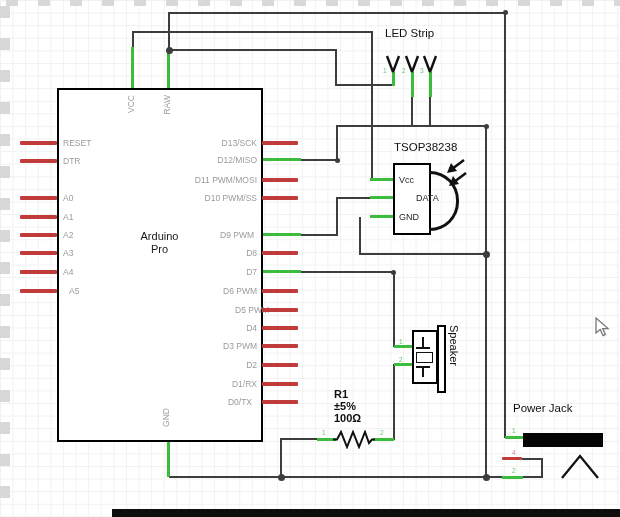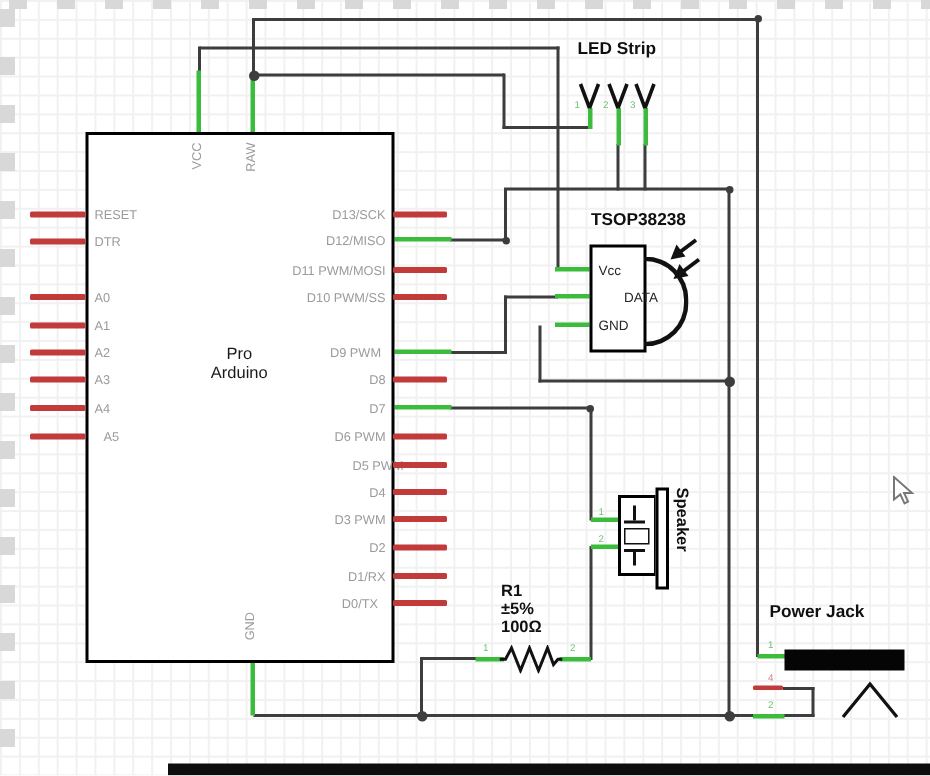--- a/index.html
+++ b/index.html
@@ -16,21 +16,21 @@
   .checker-top{position:absolute;left:0;top:0;width:620px;height:6px;
     background:repeating-linear-gradient(90deg,transparent 0 6px,#d8d8d8 6px 18px,transparent 18px 32px);}
   .bottombar{position:absolute;left:112px;top:509px;width:508px;height:8px;background:#0d0d0d;}
   .wh{position:absolute;height:2px;background:#3d3d3d;}
   .wv{position:absolute;width:2px;background:#3d3d3d;}
   .gh{position:absolute;height:3px;background:#3cbc3c;}
   .gv{position:absolute;width:3px;background:#3cbc3c;}
   .rh{position:absolute;height:4px;background:#c23b3b;border-radius:1px;}
   .dot{position:absolute;background:#3d3d3d;border-radius:50%;}
   .box{position:absolute;background:#fff;border:2.5px solid #000;}
-  .lbl{position:absolute;color:#101010;font-weight:700;font-size:11.5px;white-space:nowrap;}
+  .lbl{position:absolute;color:#101010;font-weight:400;font-size:11.5px;white-space:nowrap;}
   .pinlbl{position:absolute;color:#9b9b9b;font-size:8.5px;transform:translateY(-50%);white-space:nowrap;}
   .tsoplbl{position:absolute;color:#262626;font-size:9px;transform:translateY(-50%);white-space:nowrap;}
   .vtext{writing-mode:vertical-rl;}
   .vup{writing-mode:vertical-rl;transform:rotate(180deg);}
   .tiny{position:absolute;font-size:6.5px;color:#6ec06e;white-space:nowrap;}
   .tinyr{position:absolute;font-size:6.5px;color:#cf8b8b;white-space:nowrap;}
   .title{position:absolute;left:57px;top:230px;width:205px;text-align:center;
          color:#1a1a1a;font-size:11px;line-height:13px;}
 </style>
 </head>
@@ -95,22 +95,22 @@
   <div class="dot" style="left:483px;top:251px;width:7px;height:7px"></div>
   <div class="dot" style="left:278px;top:474px;width:7px;height:7px"></div>
   <div class="dot" style="left:483px;top:474px;width:7px;height:7px"></div>
   <div class="dot" style="left:503px;top:10px;width:5px;height:5px"></div>
   <div class="dot" style="left:484px;top:124px;width:5px;height:5px"></div>
   <div class="dot" style="left:391px;top:270px;width:5px;height:5px"></div>
   <div class="dot" style="left:335px;top:158px;width:5px;height:5px"></div>
 
   <div class="box" style="left:57px;top:88px;width:202px;height:350px"></div>
   <div class="title">
+    <div>Arduino</div>
     <div>Pro</div>
-    <div>Arduino</div>
   </div>
   <span class="pinlbl vup" style="left:126px;top:95px;transform:rotate(180deg)">VCC</span>
   <span class="pinlbl vup" style="left:162px;top:95px;transform:rotate(180deg)">RAW</span>
   <span class="pinlbl vup" style="left:161px;top:408px;transform:rotate(180deg)">GND</span>
 
   <span class="pinlbl" style="left:63px;top:143px">RESET</span>
   <div class="rh" style="left:20px;top:141px;width:37px"></div>
   <span class="pinlbl" style="left:63px;top:161px">DTR</span>
   <div class="rh" style="left:20px;top:159px;width:37px"></div>
   <span class="pinlbl" style="left:63px;top:198px">A0</span>

